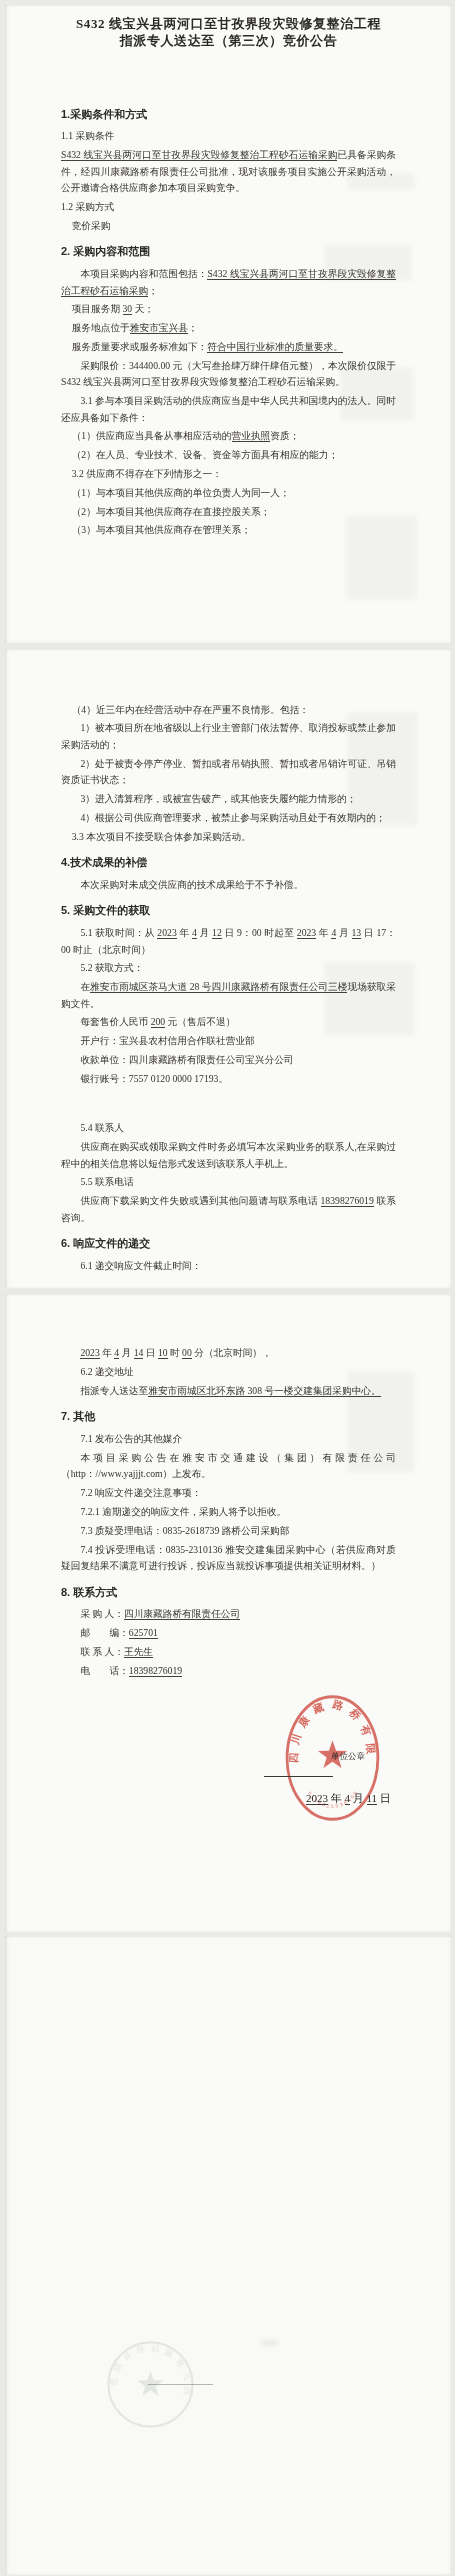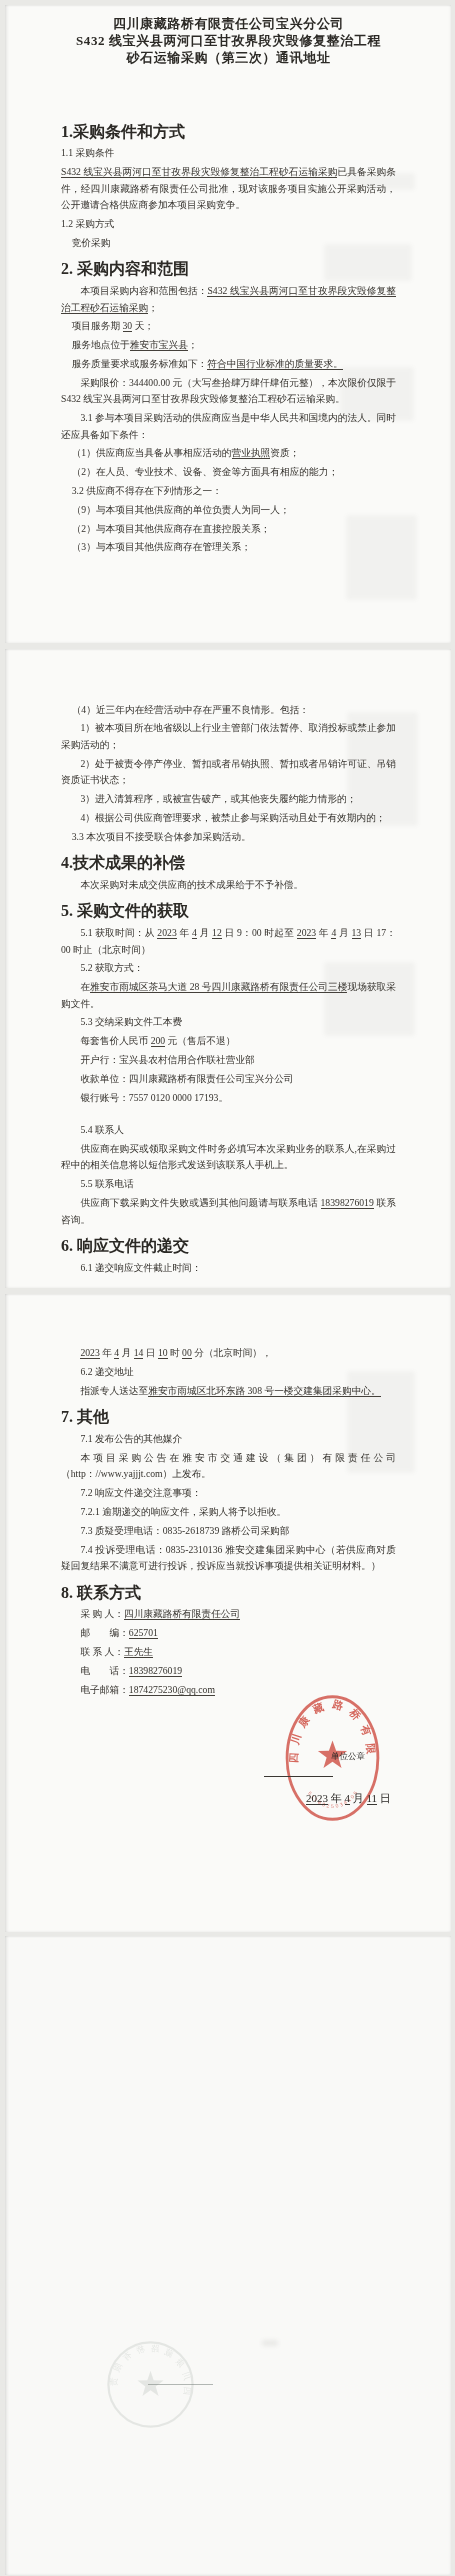--- a/index.html
+++ b/index.html
@@ -31,36 +31,36 @@
     font-weight: bold;
     font-size: 13px;
     line-height: 17px;
     letter-spacing: 0.6px;
     color: #2c2a26;
     margin-bottom: 57px;
   }
   .title-line { white-space: nowrap; }
 
   .h {
-    font-family: Liberation Serif, serif;
+    font-family: Liberation Sans, sans-serif;
     font-weight: bold;
-    font-size: 16px;
+    font-size: 11px;
     line-height: 17px;
     margin: 9px 0 5.7px 0;
     color: #2c2a26;
   }
   .p {
     font-size: 9.7px;
     line-height: 16.5px;
     margin: 2.3px 0;
     text-align: justify;
   }
   .i2 { text-indent: 2em; }
   .i1 { text-indent: 1.1em; }
-  .sp { margin-top: 16px; }
+  .sp { margin-top: 33px; }
   .u  { border-bottom: 0.6px solid #44403a; }
 
   
   .bleed {
     position: absolute;
     background: #63635e;
     opacity: 0.05;
     filter: blur(2.3px);
     border-radius: 2.3px;
     pointer-events: none;
@@ -96,40 +96,39 @@
 </head>
 <body>
 
 <div class="page page-1">
   <div class="bleed" style="left:342px; top:168px; width:68px; height:17px;"></div>
   <div class="bleed" style="left:319px; top:239px; width:88px; height:37px;"></div>
   <div class="bleed" style="left:335px; top:362px; width:74px; height:54px;"></div>
   <div class="bleed" style="left:341px; top:510px; width:71px; height:85px;"></div>
   <div class="content">
       <div class="doc-title">
-        <div class="title-line">四川康藏路桥有限责任公司宝兴分公司</div>
         <div class="title-line">S432 线宝兴县两河口至甘孜界段灾毁修复整治工程</div>
-        <div class="title-line">砂石运输采购（第三次）通讯地址</div>
+        <div class="title-line">指派专人送达至（第三次）竞价公告</div>
       </div>
       <div class="h">1.采购条件和方式</div>
       <p class="p "><span>1.1 采购条件</span></p>
       <p class="p "><span class="u">S432 线宝兴县两河口至甘孜界段灾毁修复整治工程砂石运输采购</span><span>已具备采购条件，经四川康藏路桥有限责任公司批准，现对该服务项目实施公开采购活动，公开邀请合格供应商参加本项目采购竞争。</span></p>
       <p class="p "><span>1.2 采购方式</span></p>
       <p class="p i1"><span>竞价采购</span></p>
       <div class="h">2. 采购内容和范围</div>
       <p class="p i2"><span>本项目采购内容和范围包括：</span><span class="u">S432 线宝兴县两河口至甘孜界段灾毁修复整治工程砂石运输采购</span><span>；</span></p>
       <p class="p i1"><span>项目服务期 </span><span class="u">30</span><span> 天；</span></p>
       <p class="p i1"><span>服务地点位于</span><span class="u">雅安市宝兴县</span><span>；</span></p>
       <p class="p i1"><span>服务质量要求或服务标准如下：</span><span class="u">符合中国行业标准的质量要求。</span></p>
       <p class="p i2"><span>采购限价：344400.00 元（大写叁拾肆万肆仟肆佰元整），本次限价仅限于 S432 线宝兴县两河口至甘孜界段灾毁修复整治工程砂石运输采购。</span></p>
       <p class="p i2"><span>3.1 参与本项目采购活动的供应商应当是中华人民共和国境内的法人。同时还应具备如下条件：</span></p>
       <p class="p i1"><span>（1）供应商应当具备从事相应活动的</span><span class="u">营业执照</span><span>资质；</span></p>
       <p class="p i1"><span>（2）在人员、专业技术、设备、资金等方面具有相应的能力；</span></p>
       <p class="p i1"><span>3.2 供应商不得存在下列情形之一：</span></p>
-      <p class="p i1"><span>（9）与本项目其他供应商的单位负责人为同一人；</span></p>
+      <p class="p i1"><span>（1）与本项目其他供应商的单位负责人为同一人；</span></p>
       <p class="p i1"><span>（2）与本项目其他供应商存在直接控股关系；</span></p>
       <p class="p i1"><span>（3）与本项目其他供应商存在管理关系；</span></p>
     </div>
 </div>
 
 <div class="page page-2">
   <div class="bleed" style="left:342px; top:63px; width:71px; height:114px;"></div>
   <div class="bleed" style="left:319px; top:313px; width:91px; height:74px;"></div>
   <div class="content">
       <p class="p i1"><span>（4）近三年内在经营活动中存在严重不良情形。包括：</span></p>
@@ -137,21 +136,20 @@
       <p class="p i2"><span>2）处于被责令停产停业、暂扣或者吊销执照、暂扣或者吊销许可证、吊销资质证书状态；</span></p>
       <p class="p i2"><span>3）进入清算程序，或被宣告破产，或其他丧失履约能力情形的；</span></p>
       <p class="p i2"><span>4）根据公司供应商管理要求，被禁止参与采购活动且处于有效期内的；</span></p>
       <p class="p i1"><span>3.3 本次项目不接受联合体参加采购活动。</span></p>
       <div class="h">4.技术成果的补偿</div>
       <p class="p i2"><span>本次采购对未成交供应商的技术成果给于不予补偿。</span></p>
       <div class="h">5. 采购文件的获取</div>
       <p class="p i2"><span>5.1 获取时间：从 </span><span class="u">2023</span><span> 年 </span><span class="u">4</span><span> 月 </span><span class="u">12</span><span> 日 9：00 时起至 </span><span class="u">2023</span><span> 年 </span><span class="u">4</span><span> 月 </span><span class="u">13</span><span> 日 17：00 时止（北京时间）</span></p>
       <p class="p i2"><span>5.2 获取方式：</span></p>
       <p class="p i2"><span>在</span><span class="u">雅安市雨城区茶马大道 28 号四川康藏路桥有限责任公司三楼</span><span>现场获取采购文件。</span></p>
-      <p class="p i2"><span>5.3 交纳采购文件工本费</span></p>
       <p class="p i2"><span>每套售价人民币 </span><span class="u">200</span><span> 元（售后不退）</span></p>
       <p class="p i2"><span>开户行：宝兴县农村信用合作联社营业部</span></p>
       <p class="p i2"><span>收款单位：四川康藏路桥有限责任公司宝兴分公司</span></p>
       <p class="p i2"><span>银行账号：7557 0120 0000 17193。</span></p>
       <p class="p i2 sp"><span>5.4 联系人</span></p>
       <p class="p i2"><span>供应商在购买或领取采购文件时务必填写本次采购业务的联系人,在采购过程中的相关信息将以短信形式发送到该联系人手机上。</span></p>
       <p class="p i2"><span>5.5 联系电话</span></p>
       <p class="p i2"><span>供应商下载采购文件失败或遇到其他问题请与联系电话 </span><span class="u">18398276019</span><span> 联系咨询。</span></p>
       <div class="h">6. 响应文件的递交</div>
       <p class="p i2"><span>6.1 递交响应文件截止时间：</span></p>
@@ -169,21 +167,20 @@
       <p class="p i2"><span>本项目采购公告在雅安市交通建设（集团）有限责任公司（http：//www.yajjjt.com）上发布。</span></p>
       <p class="p i2"><span>7.2 响应文件递交注意事项：</span></p>
       <p class="p i2"><span>7.2.1 逾期递交的响应文件，采购人将予以拒收。</span></p>
       <p class="p i2"><span>7.3 质疑受理电话：0835-2618739 路桥公司采购部</span></p>
       <p class="p i2"><span>7.4 投诉受理电话：0835-2310136 雅安交建集团采购中心（若供应商对质疑回复结果不满意可进行投诉，投诉应当就投诉事项提供相关证明材料。）</span></p>
       <div class="h">8. 联系方式</div>
       <p class="p i2"><span>采 购 人：</span><span class="u">四川康藏路桥有限责任公司</span></p>
       <p class="p i2"><span>邮　　编：</span><span class="u">625701</span></p>
       <p class="p i2"><span>联 系 人：</span><span class="u">王先生</span></p>
       <p class="p i2"><span>电　　话：</span><span class="u">18398276019</span></p>
-      <p class="p i2"><span>电子邮箱：</span><span class="u">1874275230@qq.com</span></p>
     </div>
 
   <div class="seal-wrap">
     <svg class="seal-svg" width="101" height="132" viewBox="0 0 178 232">
       <ellipse cx="89" cy="116" rx="80" ry="108" fill="none" stroke="#c9372a" stroke-width="5" opacity="0.8"></ellipse>
       <path id="sealTopArc" d="M 27.9 131.3 A 62 88 0 1 1 150.1 131.3" fill="none"></path>
       <path id="sealBottomArc" d="M 42.9 174.9 A 62 88 0 0 0 135.1 174.9" fill="none"></path>
       <text font-size="18.5" font-weight="bold" fill="#c9372a" opacity="0.85" style="letter-spacing:13px; font-family:'Liberation Serif',serif;">
         <textPath href="#sealTopArc" startOffset="6">四川康藏路桥有限责任公司</textPath>
       </text>

